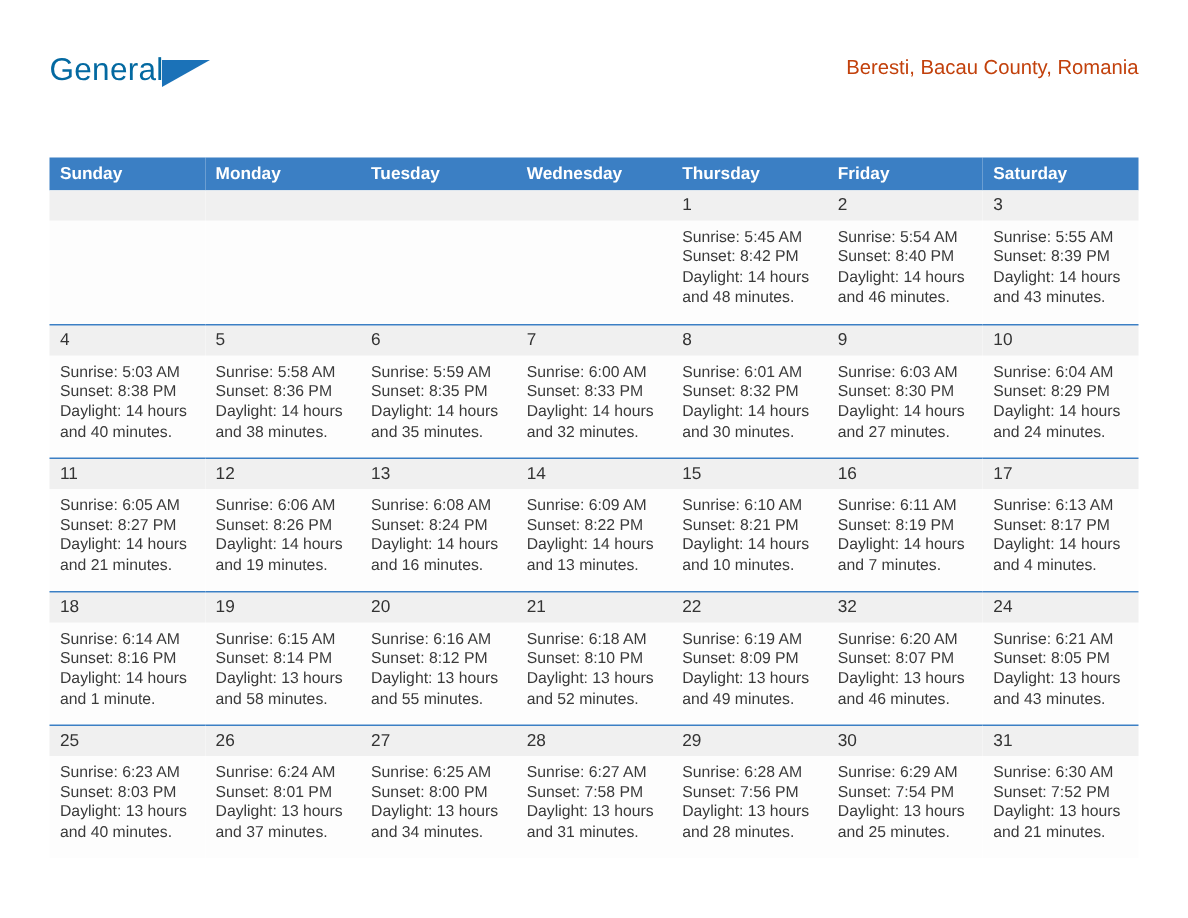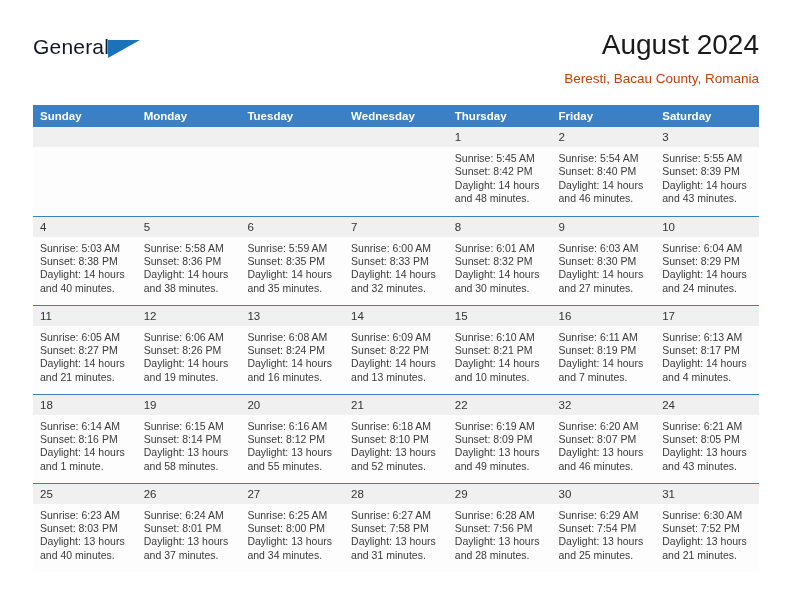--- a/index.html
+++ b/index.html
@@ -34,21 +34,21 @@
   .logo {
     position: absolute;
     left: 0;
     top: 8px;
     width: 200px;
     height: 56px;
   }
   .logo-general {
     font-size: 21px;
     letter-spacing: 0.2px;
-    color: #0f172a;
+    color: #0369a1;
     line-height: 22px;
     display: block;
     height: 22px;
   }
   .logo-blue {
     font-size: 21px;
     letter-spacing: 0.2px;
     color: #1b72b8;
     line-height: 22px;
     display: block;
@@ -151,21 +151,20 @@
 <div class="page">
 
   <div class="header">
 
     <div class="logo">
       <span class="logo-general">General</span>
       <span class="logo-triangle"></span>
     </div>
 
     <div class="title-block">
-      <div class="cal-title">August 2024</div>
       <div class="cal-subtitle">Beresti, Bacau County, Romania</div>
     </div>
 
   </div>
 
   <table class="calendar">
     <thead>
       <tr>
         <th>Sunday</th>
         <th>Monday</th>

